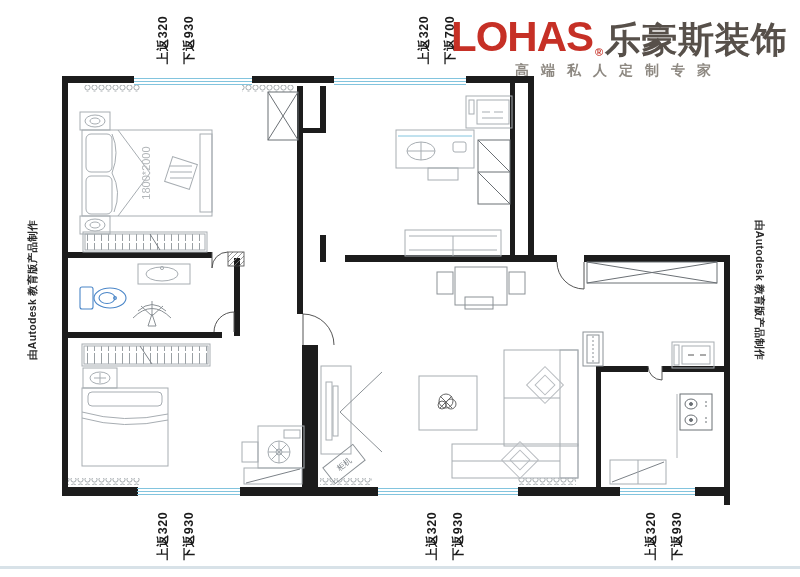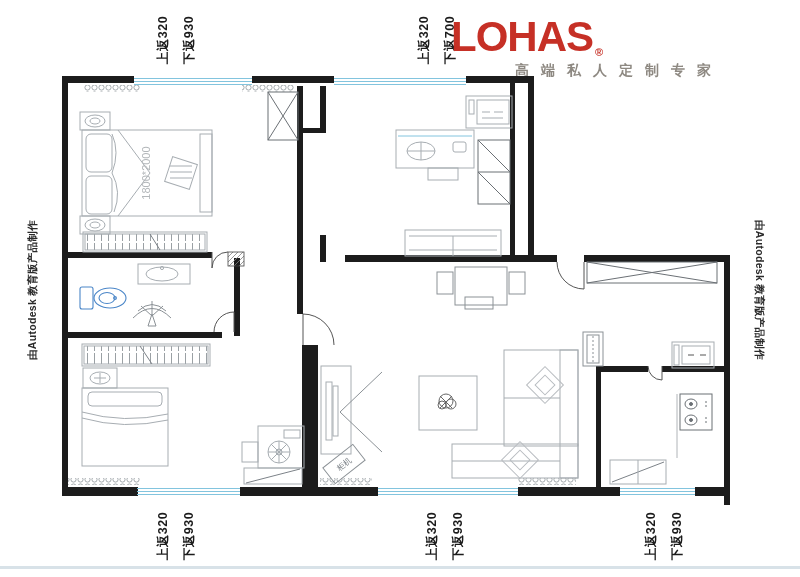--- a/index.html
+++ b/index.html
@@ -35,20 +35,21 @@
   <div class="vt" style="left:651px;top:536px">上返320</div>
   <div class="vt" style="left:677px;top:536px">下返930</div>
 
   <div class="vt autodesk" style="left:33px;top:290px">由Autodesk 教育版产品制作</div>
   <div class="vt vt-cw autodesk" style="left:759px;top:290px">由Autodesk 教育版产品制作</div>
 
   <div class="logo">
     <div class="logo-row">
       <span class="logo-en">LOHAS</span>
       <span class="logo-reg">®</span>
+      <span class="logo-cn">乐豪斯装饰</span>
     </div>
     <div class="logo-tag">高端私人定制专家</div>
   </div>
 
   <svg width="800" height="577" viewBox="0 0 800 577">
     <defs>
       <pattern id="sc" width="7" height="7" patternUnits="userSpaceOnUse">
         <circle cx="3.5" cy="3.5" r="2.6" fill="none" stroke="#9aa0a4" stroke-width="0.9"></circle>
       </pattern>
       <pattern id="bk" width="7" height="22" patternUnits="userSpaceOnUse">

